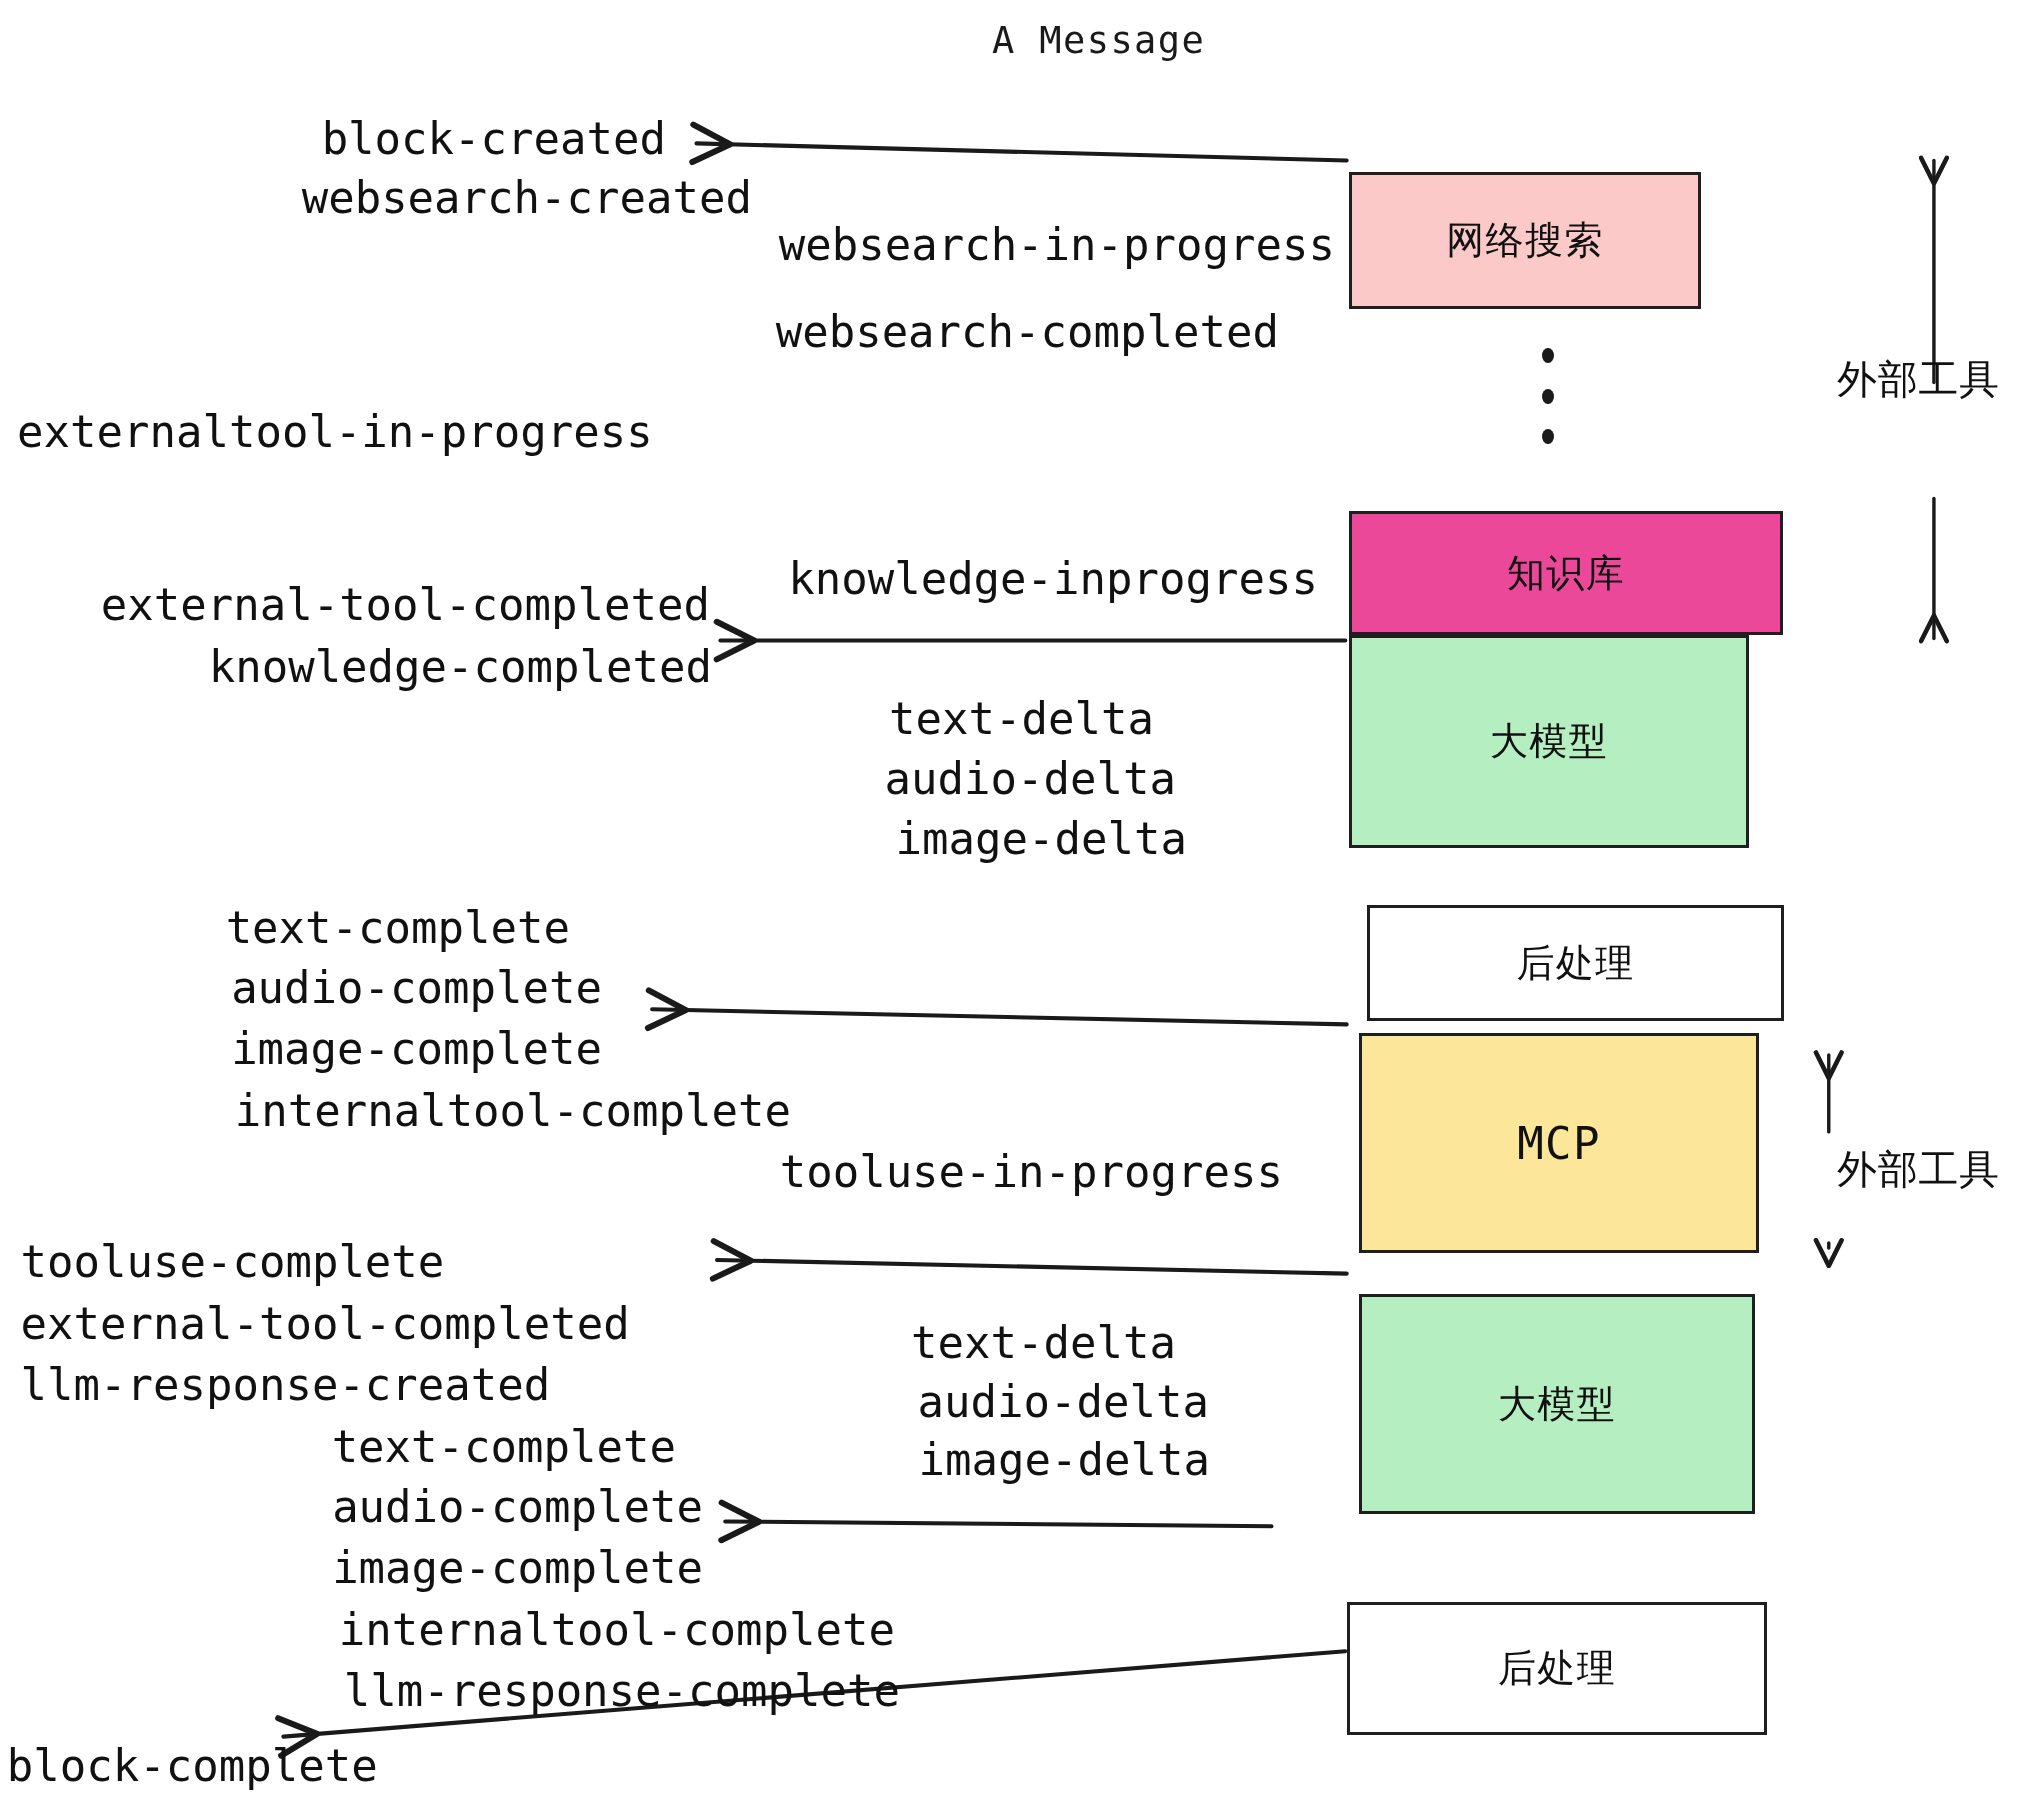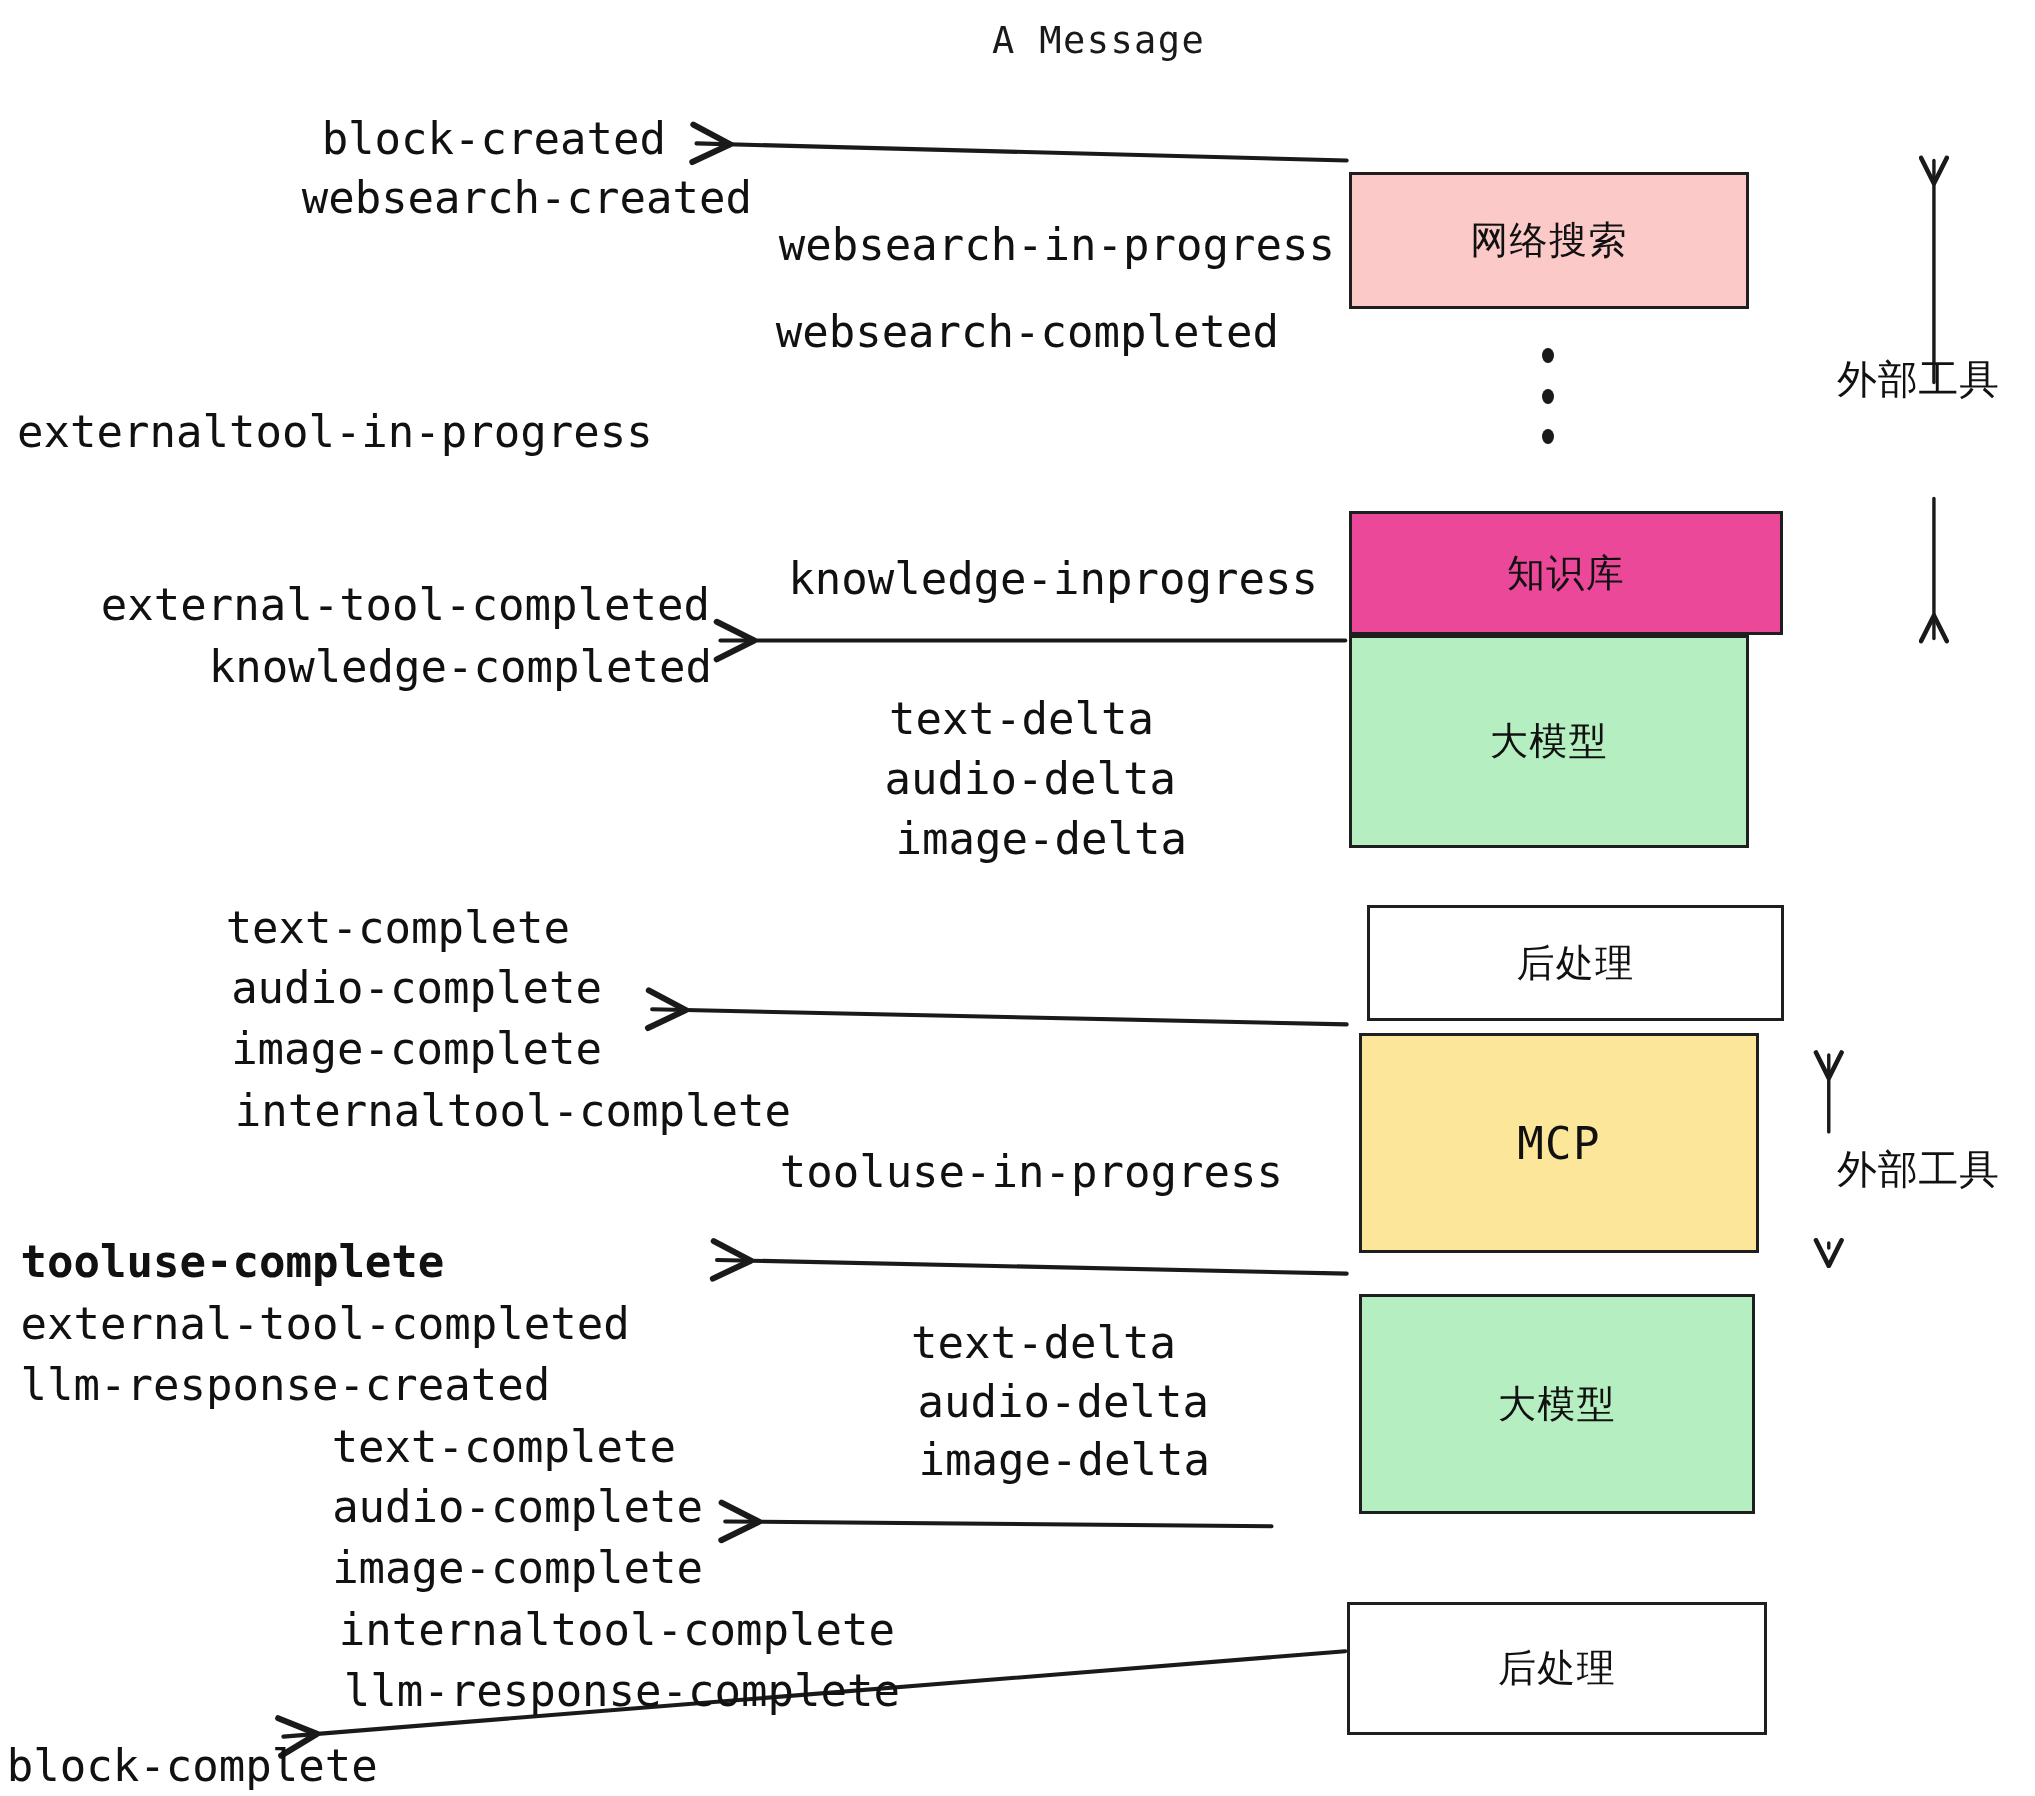--- a/index.html
+++ b/index.html
@@ -107,21 +107,21 @@
       </g>
     <g id="scope-group" stroke="#1a1a1a" stroke-width="6" fill="none" stroke-linecap="round">
         <line x1="2832" y1="560" x2="2832" y2="235" marker-end="url(#aheadsm)" stroke-width="5"></line>
         <line x1="2832" y1="730" x2="2832" y2="935" marker-end="url(#aheadsm)" stroke-width="5"></line>
         <line x1="2678" y1="1657.5" x2="2678" y2="1545" marker-end="url(#aheadsm)" stroke-width="5"></line>
         <line x1="2678" y1="1827.5" x2="2678" y2="1820" marker-end="url(#aheadsm)" stroke-width="5"></line>
       </g>
   </svg>
 
   <div id="nodes-layer">
-      <div class="box" style="left: 1349px; top: 172px; width: 400px; height: 137px; background: rgb(252, 201, 201);">
+      <div class="box" style="left: 1349px; top: 172px; width: 352px; height: 137px; background: rgb(252, 201, 201);">
         <span>网络搜索</span>
       </div>
       <div class="box" style="left: 1349px; top: 511px; width: 434px; height: 124px; background: #ec4899;">
         <span>知识库</span>
       </div>
       <div class="box" style="left: 1349px; top: 635px; width: 400px; height: 213px; background: rgb(181, 238, 192);">
         <span>大模型</span>
       </div>
       <div class="box" style="left: 1367px; top: 905px; width: 417px; height: 116px; background: rgb(255, 255, 255);">
         <span>后处理</span>
@@ -146,21 +146,21 @@
       <div class="evt right" style="left: 710px; top: 579px;">external-tool-completed</div>
       <div class="evt right" style="left: 712px; top: 641px;">knowledge-completed</div>
       <div class="evt right" style="left: 1154px; top: 693px;">text-delta</div>
       <div class="evt right" style="left: 1176px; top: 753px;">audio-delta</div>
       <div class="evt right" style="left: 1187px; top: 813px;">image-delta</div>
       <div class="evt right" style="left: 570px; top: 902px;">text-complete</div>
       <div class="evt right" style="left: 602px; top: 962px;">audio-complete</div>
       <div class="evt right" style="left: 602px; top: 1023px;">image-complete</div>
       <div class="evt right" style="left: 791px; top: 1085px;">internaltool-complete</div>
       <div class="evt right" style="left: 1283px; top: 1146px;">tooluse-in-progress</div>
-      <div class="evt" style="left: 20.5px; top: 1236px; font-weight: bold;">tooluse-complete</div>
+      <div class="evt" style="left: 20.5px; top: 1236px;">tooluse-complete</div>
       <div class="evt" style="left: 20.5px; top: 1298px;">external-tool-completed</div>
       <div class="evt" style="left: 20.5px; top: 1359px;">llm-response-created</div>
       <div class="evt right" style="left: 1176px; top: 1317px;">text-delta</div>
       <div class="evt right" style="left: 1209px; top: 1376px;">audio-delta</div>
       <div class="evt right" style="left: 1210px; top: 1434px;">image-delta</div>
       <div class="evt right" style="left: 676px; top: 1421px;">text-complete</div>
       <div class="evt right" style="left: 703px; top: 1481px;">audio-complete</div>
       <div class="evt right" style="left: 703px; top: 1542px;">image-complete</div>
       <div class="evt right" style="left: 895px; top: 1604px;">internaltool-complete</div>
       <div class="evt right" style="left: 900px; top: 1665px;">llm-response-complete</div>

